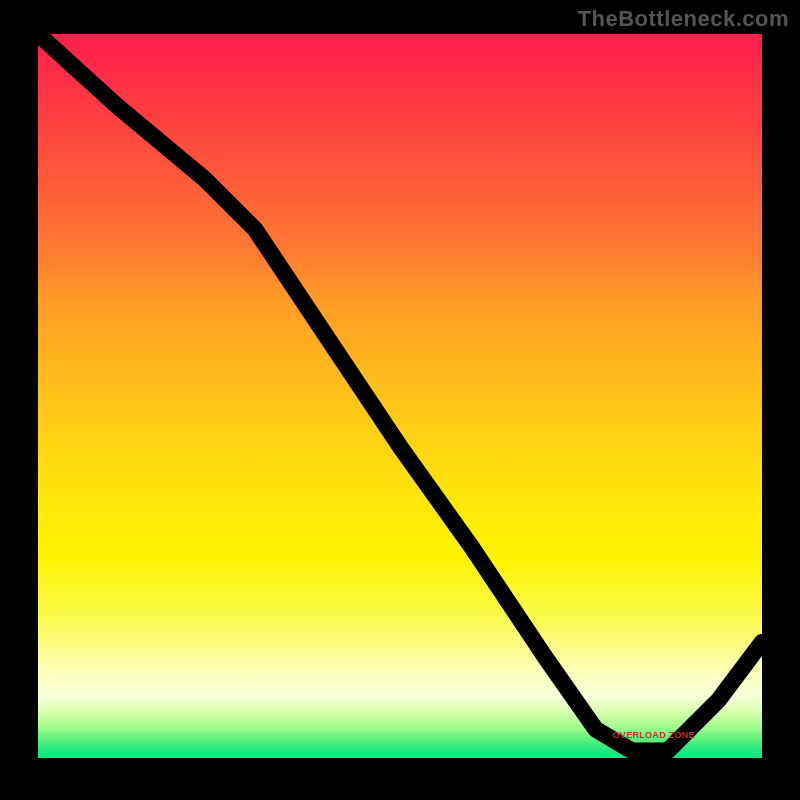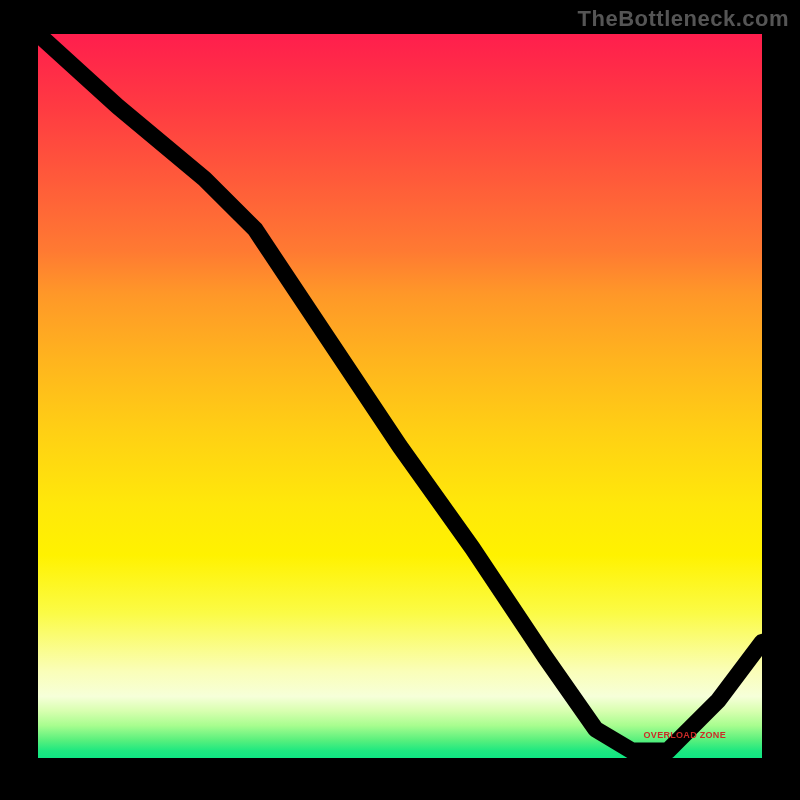--- a/index.html
+++ b/index.html
@@ -82,16 +82,16 @@
 
 <div class="frame">
 
   <div class="watermark">TheBottleneck.com</div>
 
   <div class="plot-area">
     <svg class="line-svg" viewBox="0 0 100 100" preserveAspectRatio="none">
       <path id="curve-path" class="curve" d="M0.00 0.00 L11.00 10.00 L23.00 20.00 L30.00 27.00 L40.00 42.00 L50.00 57.00 L60.00 71.00 L70.00 86.00 L77.00 96.00 L82.00 99.00 L87.00 99.00 L94.00 92.00 L100.00 84.00"></path>
     </svg>
 
-    <div id="annot" class="annotation" style="left: 574.54px; top: 696.28px; margin-left: 31px;">OVERLOAD ZONE</div>
+    <div id="annot" class="annotation" style="left: 574.54px; top: 696.28px;">OVERLOAD ZONE</div>
   </div>
 
 </div>
 
 </body></html>

